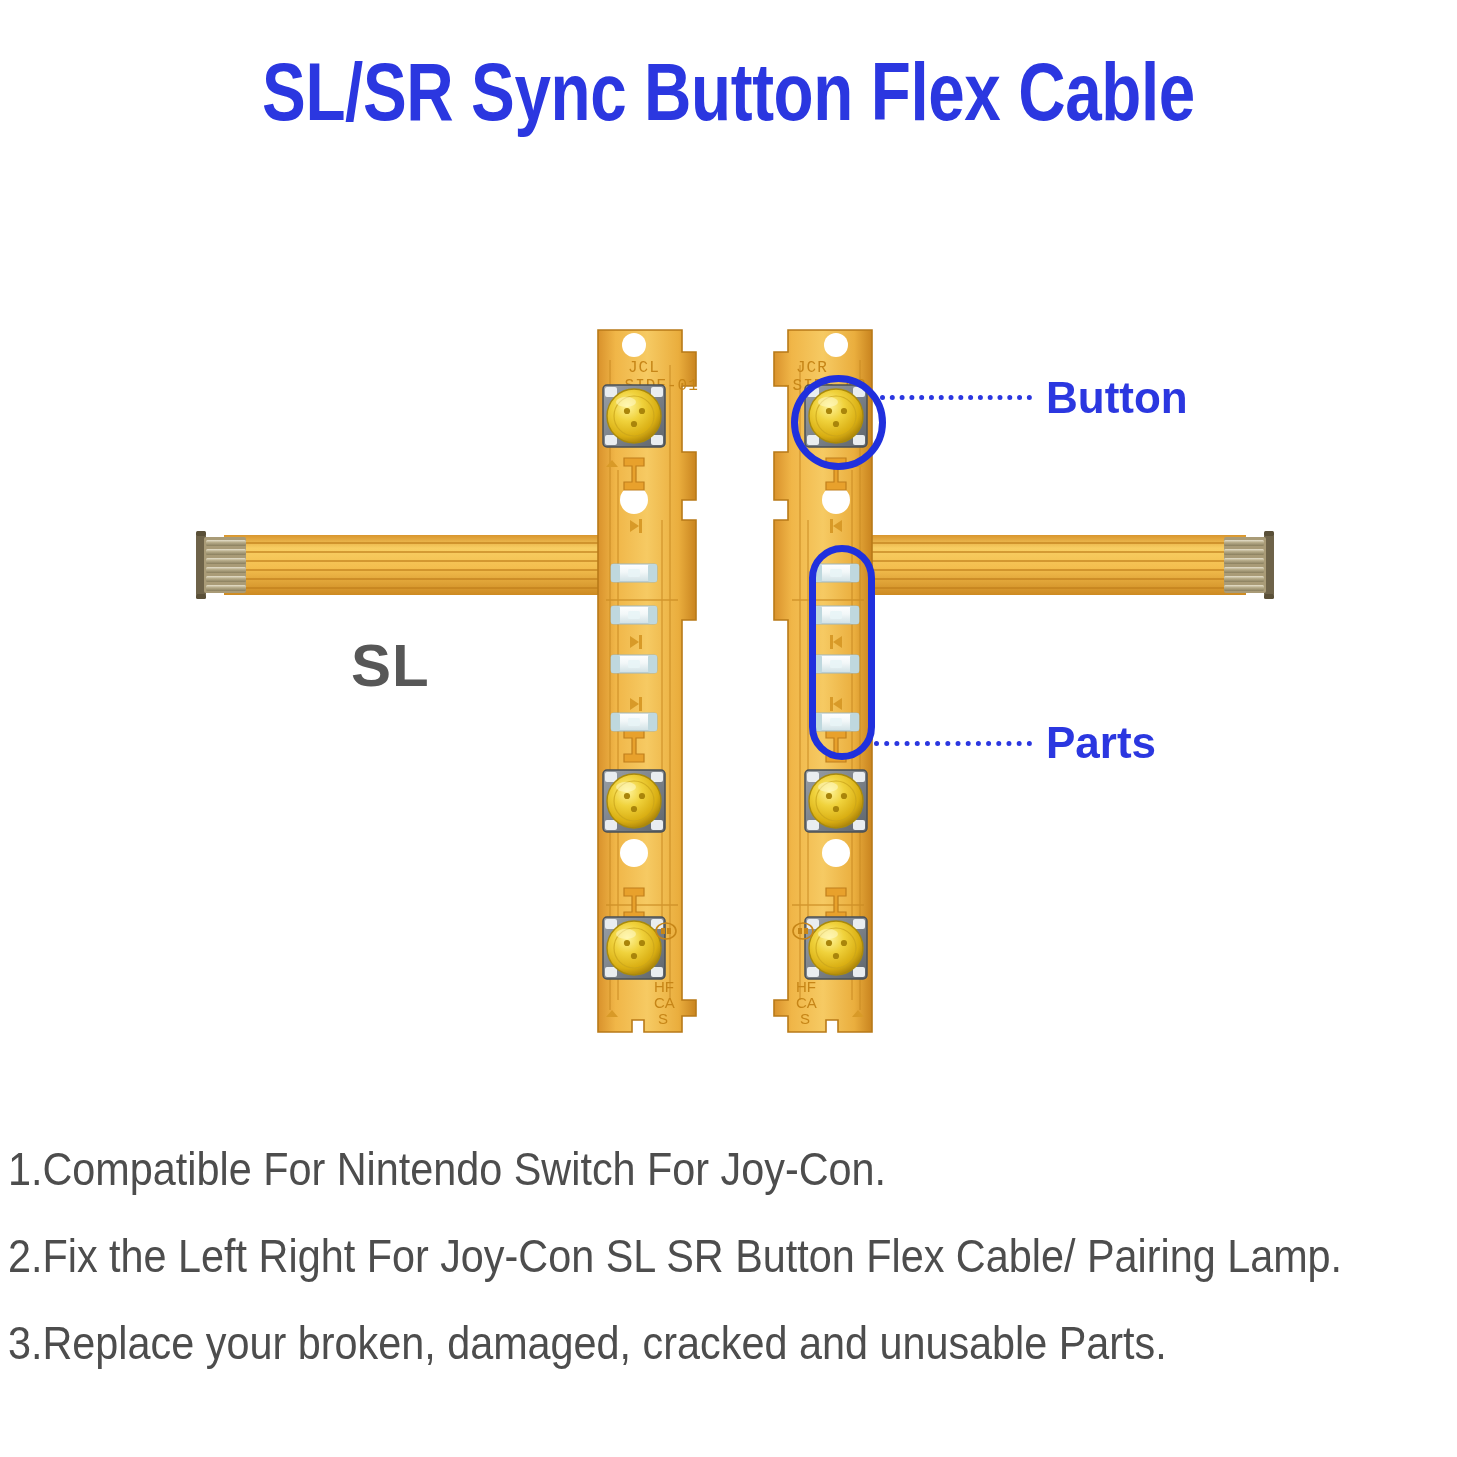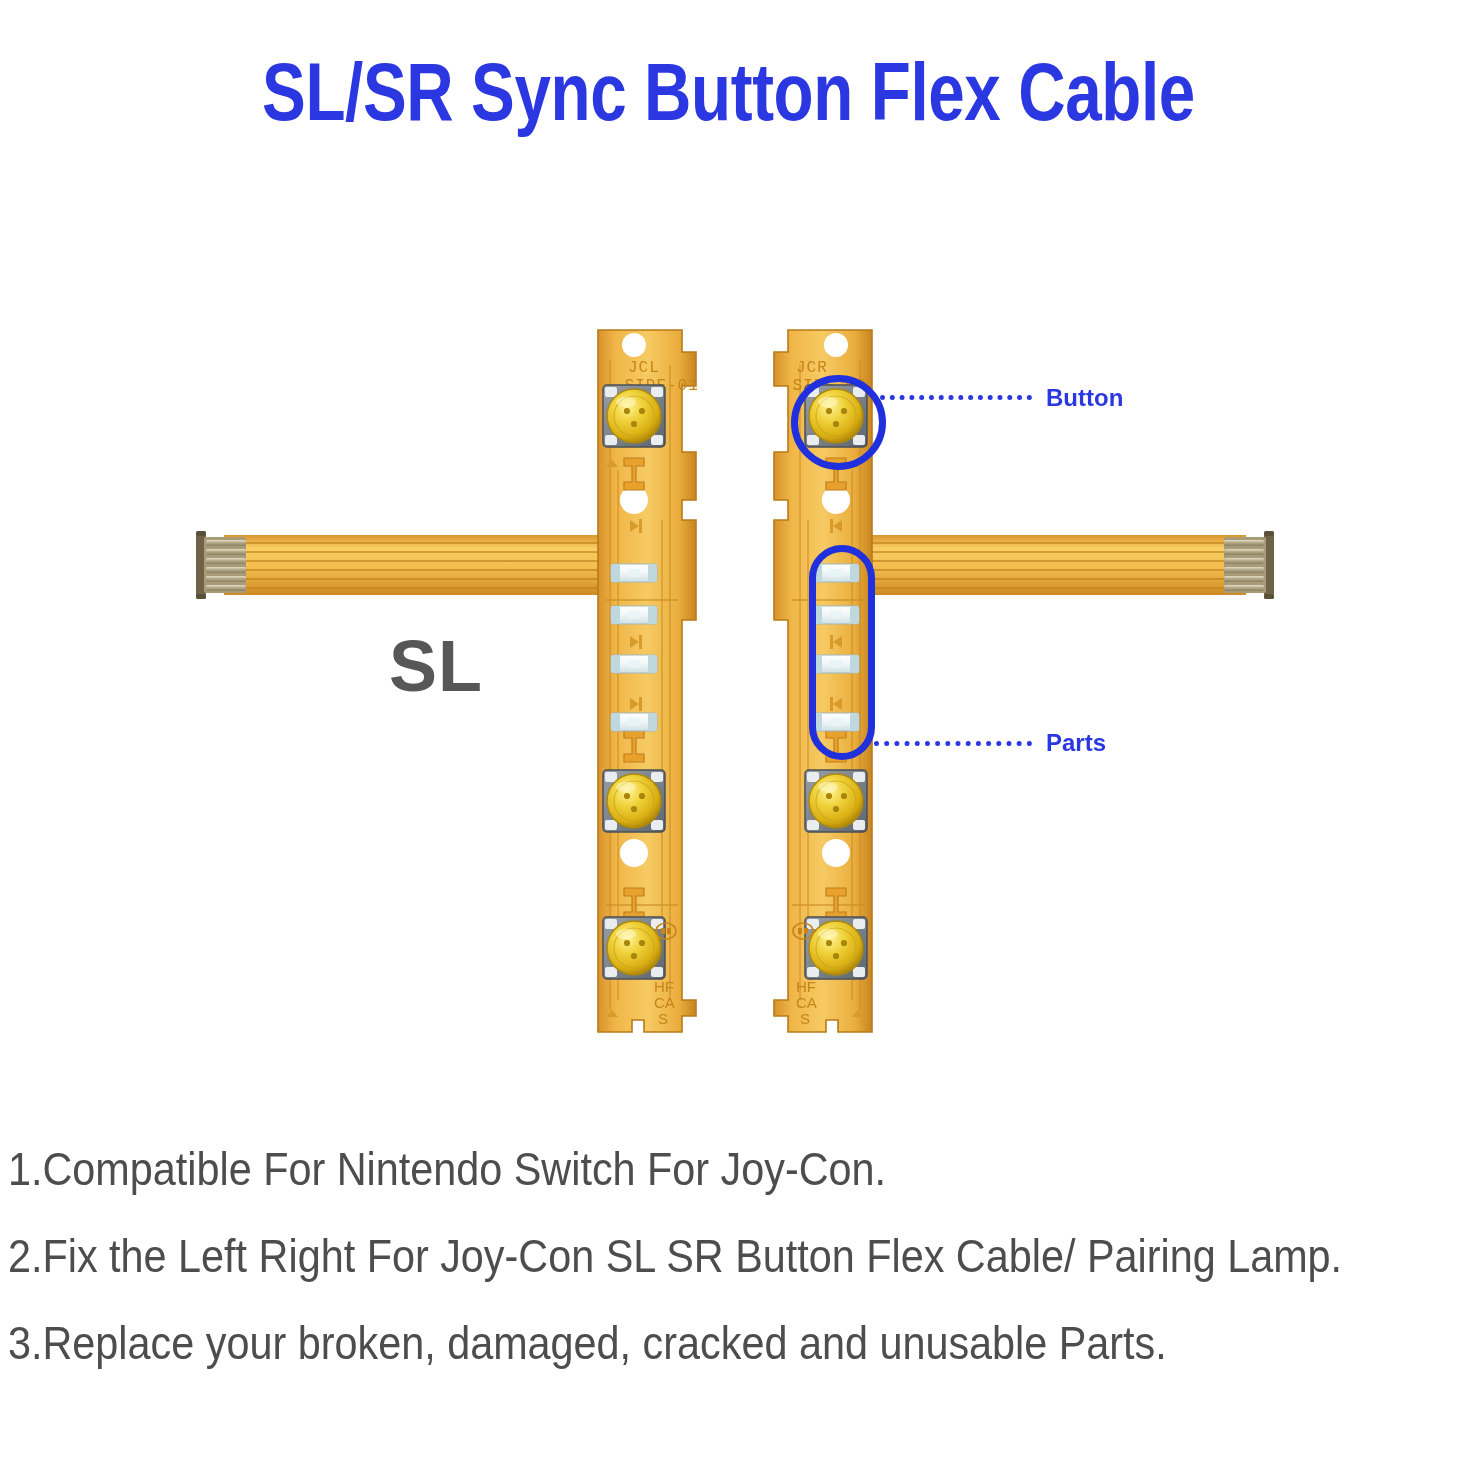--- a/index.html
+++ b/index.html
@@ -40,35 +40,34 @@
     left: 6px;
     width: 1158px;
     height: 1180px;
   }
 
   
   .sideword {
     position: absolute;
     font-family: "Liberation Sans", sans-serif;
     font-weight: bold;
-    font-size: 72px;
+    font-size: 60px;
     line-height: 92px;
     color: #575757;
     letter-spacing: 1px;
-    margin-left: 38px;
   }
   #word-sl { left: 345px; top: 620px; }
   #word-sr { left: 962px; top: 620px; }
 
   
   .callout-label {
     position: absolute;
     font-family: "Liberation Sans", sans-serif;
     font-weight: bold;
-    font-size: 24px;
+    font-size: 44px;
     line-height: 33px;
     color: #2B37E0;
     white-space: nowrap;
   }
   #label-button { left: 1040px; top: 381px; }
   #label-light  { left: 1040px; top: 726px; }
 
   
   .leader {
     position: absolute;

